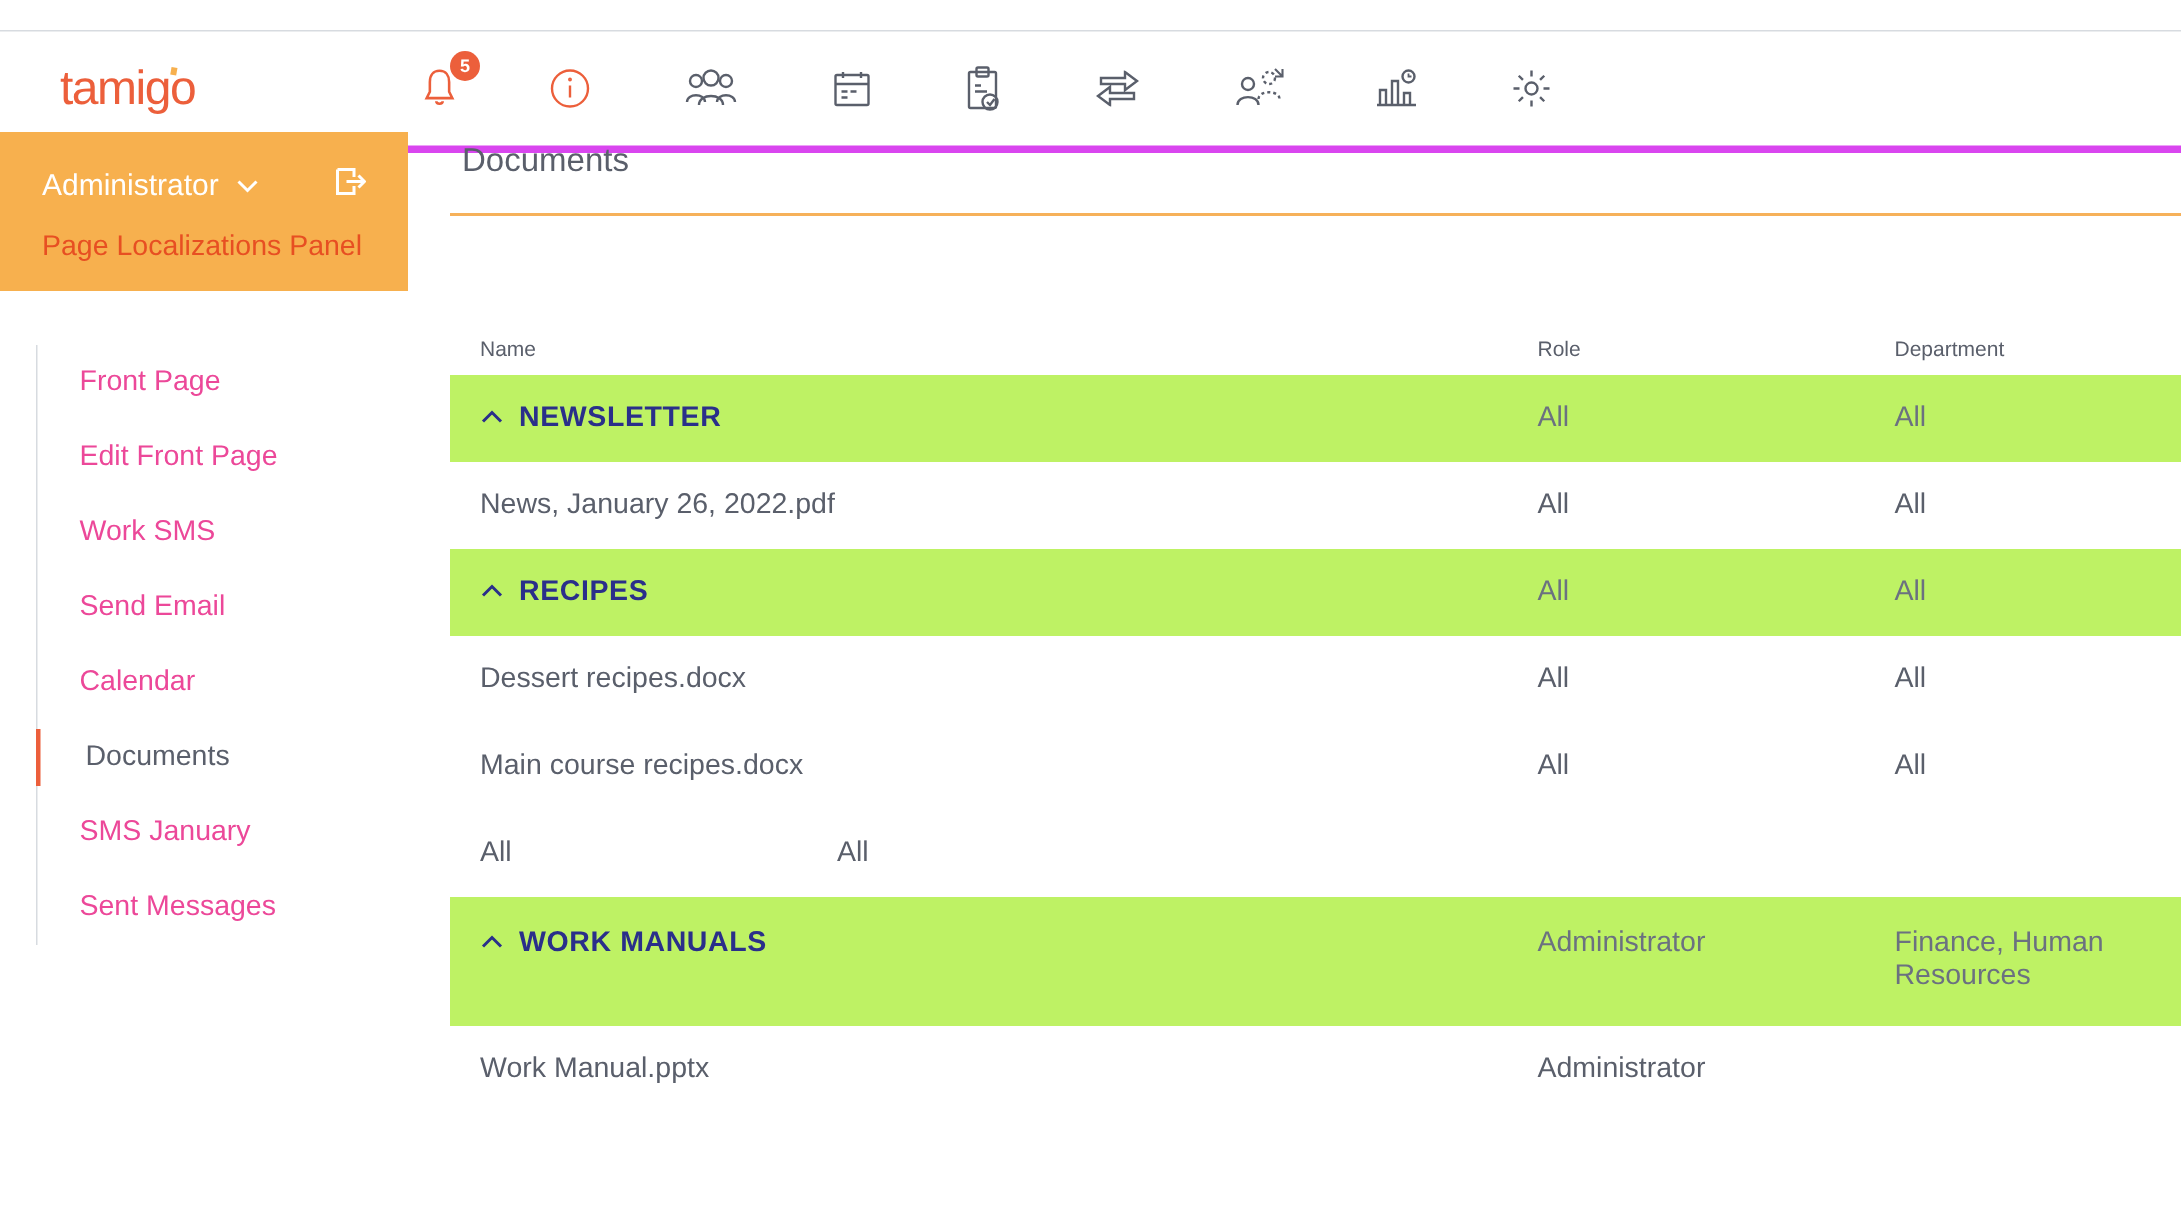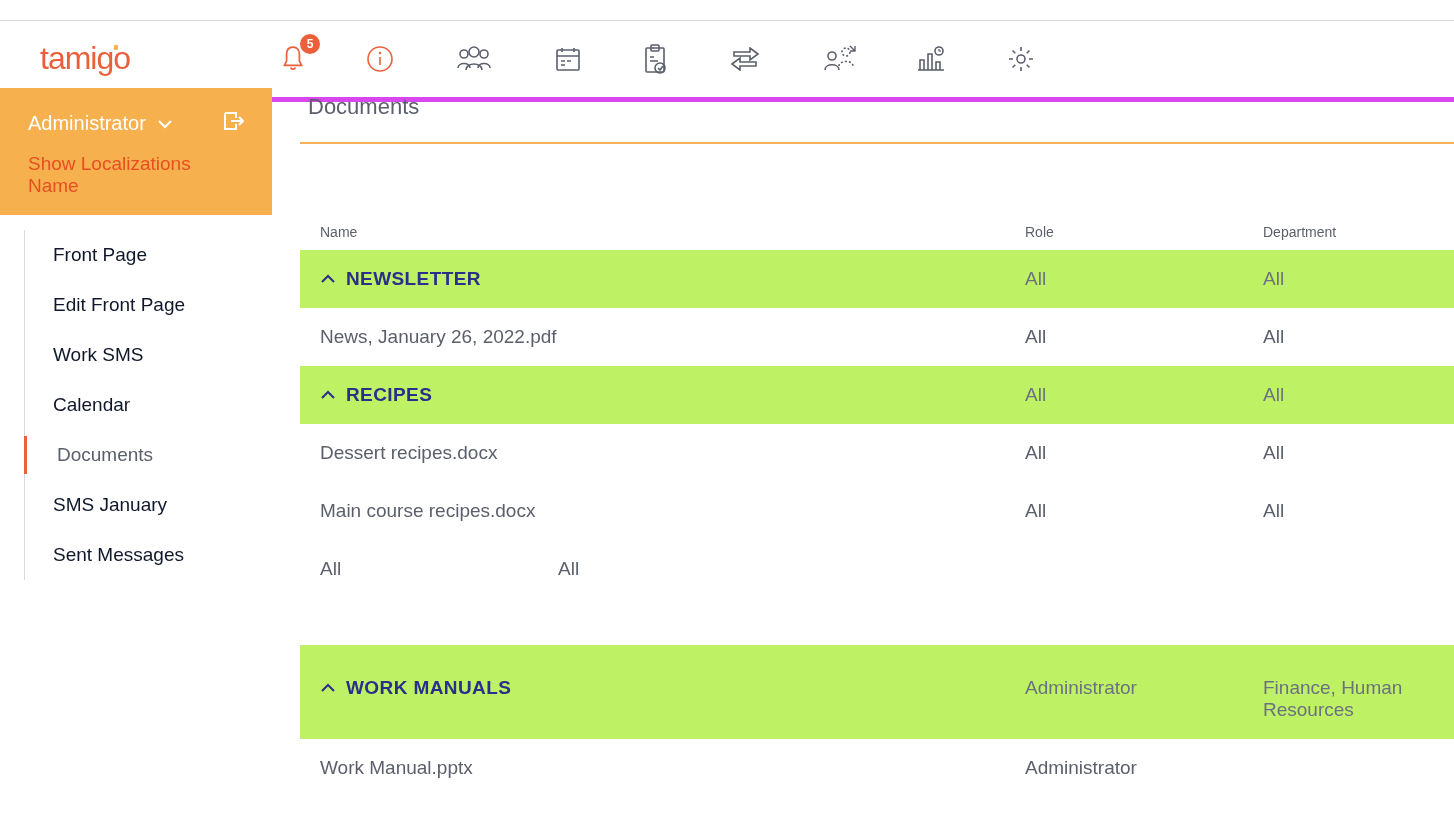--- a/index.html
+++ b/index.html
@@ -13,41 +13,41 @@
   .nav-icon.accent svg { stroke: #ec5f3b; }
   .badge { position: absolute; top: -10px; right: -14px; width: 20px; height: 20px; border-radius: 10px; background: #ec5f3b; color: #fff; font-size: 12px; font-weight: 600; display: flex; align-items: center; justify-content: center; }
 
   .sidebar-header { position: absolute; top: 88px; left: 0; width: 272px; background: #f7b04e; color: #fff; padding: 22px 28px 18px 28px; }
   .admin-row { display: flex; align-items: center; gap: 10px; font-size: 20px; }
   .admin-row .spacer { flex: 1; }
   .admin-row svg { stroke: #fff; fill: none; stroke-width: 2; }
   .loc-panel { margin-top: 16px; font-size: 19px; color: #e74f22; }
 
   .sidebar-nav { position: absolute; top: 230px; left: 24px; width: 248px; border-left: 1px solid #d7dbe0; }
-  .sidebar-item { padding: 14px 0 14px 28px; font-size: 19px; color: #0f172a; cursor: pointer; position: relative; }
+  .sidebar-item { padding: 14px 0 14px 28px; font-size: 19px; color: #ec4899; cursor: pointer; position: relative; }
   .sidebar-item.active { color: #5a5f6b; padding-left: 32px; }
   .sidebar-item.active::before { content: ""; position: absolute; left: -1px; top: 6px; bottom: 6px; width: 3px; background: #ec5f3b; }
 
   .main { position: absolute; top: 88px; left: 300px; right: 0; bottom: 0; overflow: hidden; }
   .page-title { font-size: 22px; color: #5a5f6b; padding: 6px 0 22px 8px; border-bottom: 2px solid #f6b15a; margin-right: 0; }
 
   .table-wrap { margin-top: 70px; }
   .thead { display: flex; padding: 10px 20px; font-size: 14px; color: #5a5f6b; }
   .col-name { flex: 0 0 705px; }
   .col-role { flex: 0 0 238px; }
   .col-dept { flex: 1; }
 
   .group-row { display: flex; align-items: center; background: #bef264; padding: 18px 20px; font-size: 19px; }
   .group-row .col-name { color: #2a2f8a; font-weight: 700; letter-spacing: 0.4px; display: flex; align-items: center; gap: 10px; }
   .group-row .col-role, .group-row .col-dept { color: #6b7180; }
   .chev-up svg { stroke: #2a2f8a; stroke-width: 2; fill: none; }
 
   .doc-row { display: flex; align-items: center; padding: 18px 20px; font-size: 19px; color: #5a5f6b; }
 
-  .group-row.tall { min-height: 86px; align-items: flex-start; padding-top: 32px; margin-top: 47px; }
+  .group-row.tall { min-height: 86px; align-items: flex-start; padding-top: 20px; }
   .group-row.tall .col-name { align-items: flex-start; }
 </style>
 </head>
 <body>
 
 <div class="topbar">
   <div class="logo">
     <svg viewBox="0 0 140 36" width="140" height="36">
       <text x="0" y="28" font-family="Arial" font-size="32" font-weight="400" fill="#ec5f3b" letter-spacing="-1">tamigo</text>
       <rect x="74" y="4" width="4" height="5" fill="#f7b04e" transform="rotate(10 76 6)"></rect>
@@ -124,27 +124,28 @@
   <div class="admin-row">
     <span>Administrator</span>
     <span><svg width="18" height="12" viewBox="0 0 18 12">
           <path d="M3 3 L9 9 L15 3"></path>
         </svg></span>
     <span class="spacer"></span>
     <span><svg width="22" height="22" viewBox="0 0 22 22">
           <path d="M3 3 L14 3 L14 8 M14 14 L14 19 L3 19 L3 3 M9 11 L20 11 M17 7 L21 11 L17 15"></path>
         </svg></span>
   </div>
-  <div class="loc-panel">Show Localizations Name</div>
+  <div class="loc-panel">Page Localizations Panel</div>
 </div>
 
 <div class="sidebar-nav">
   <div class="sidebar-item">Front Page</div>
   <div class="sidebar-item">Edit Front Page</div>
   <div class="sidebar-item">Work SMS</div>
+  <div class="sidebar-item">Send Email</div>
   <div class="sidebar-item">Calendar</div>
   <div class="sidebar-item active">Documents</div>
   <div class="sidebar-item">SMS January</div>
   <div class="sidebar-item">Sent Messages</div>
 </div>
 
 <div class="main">
   <div class="page-title">Documents</div>
 
   <div class="table-wrap">

